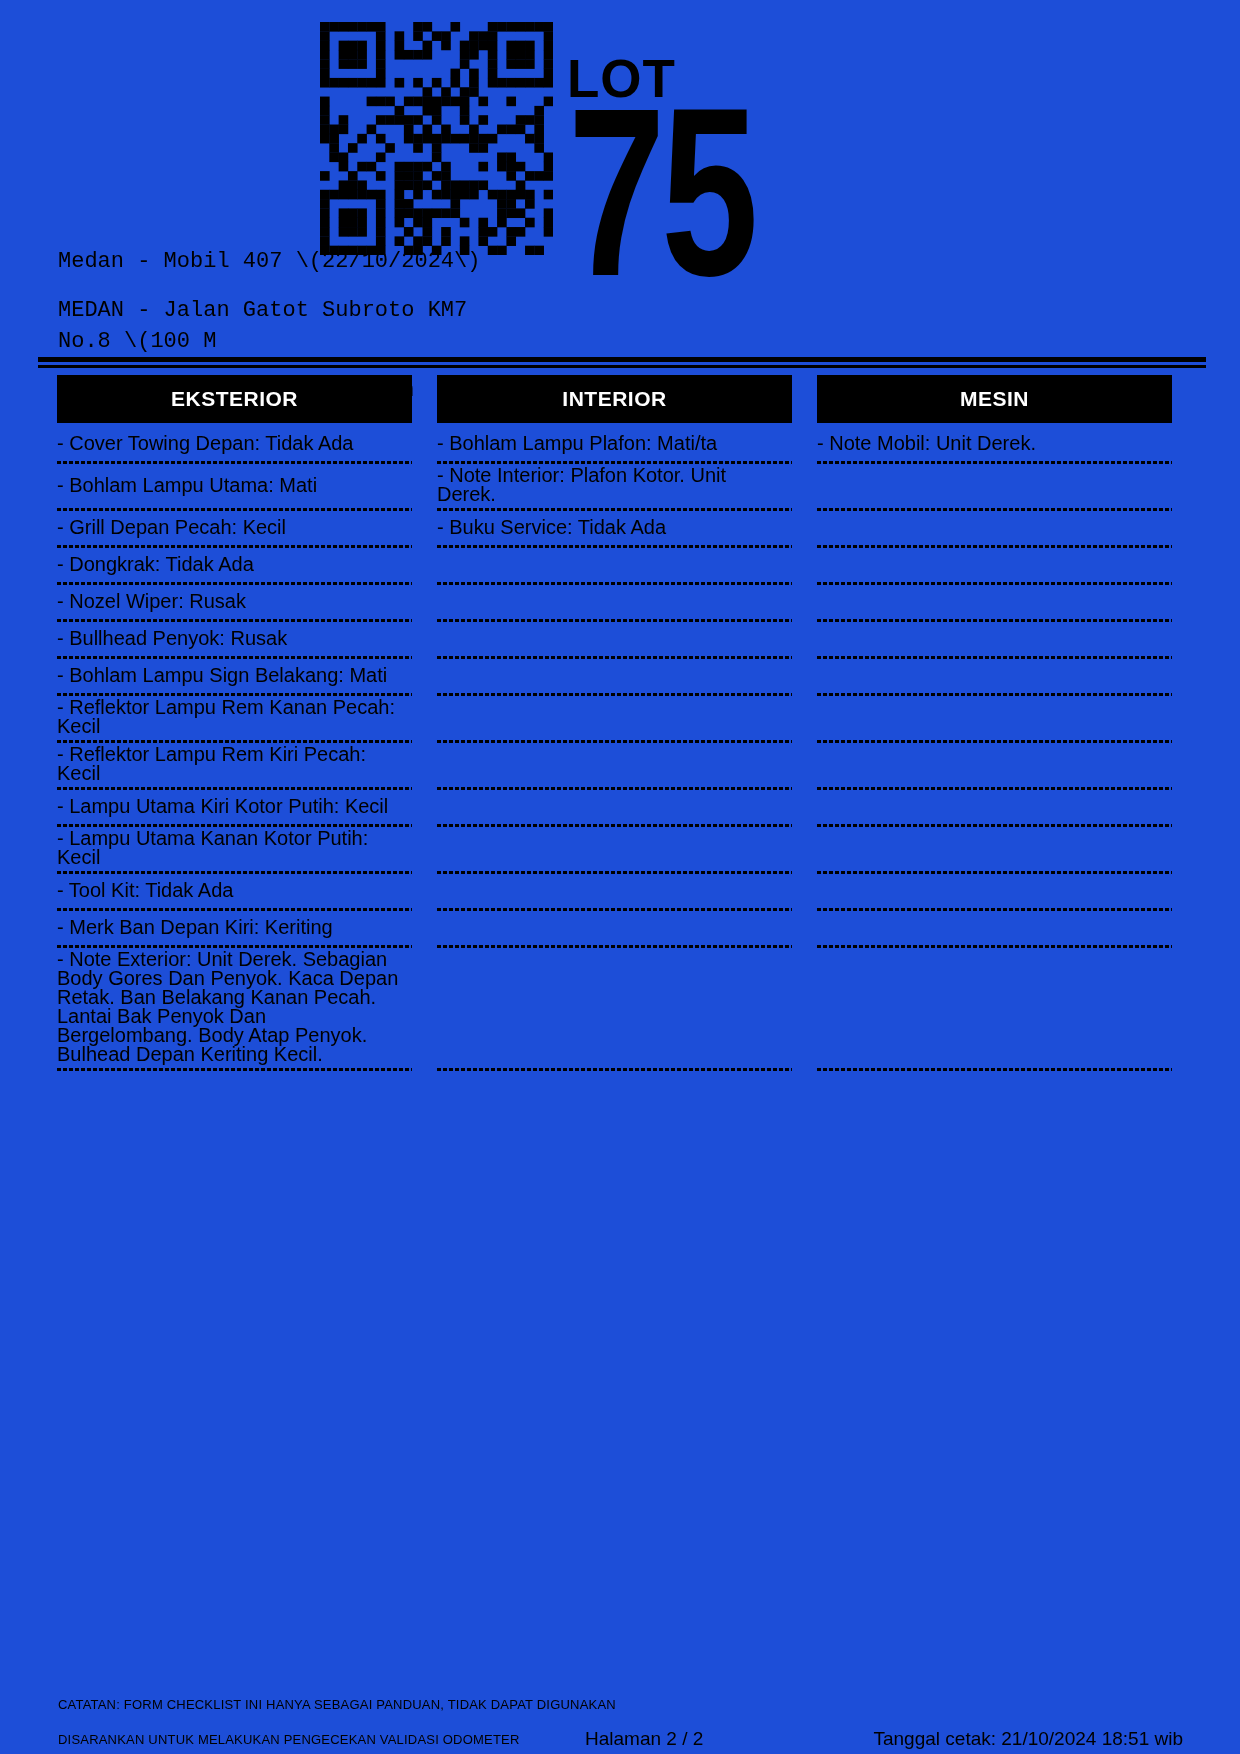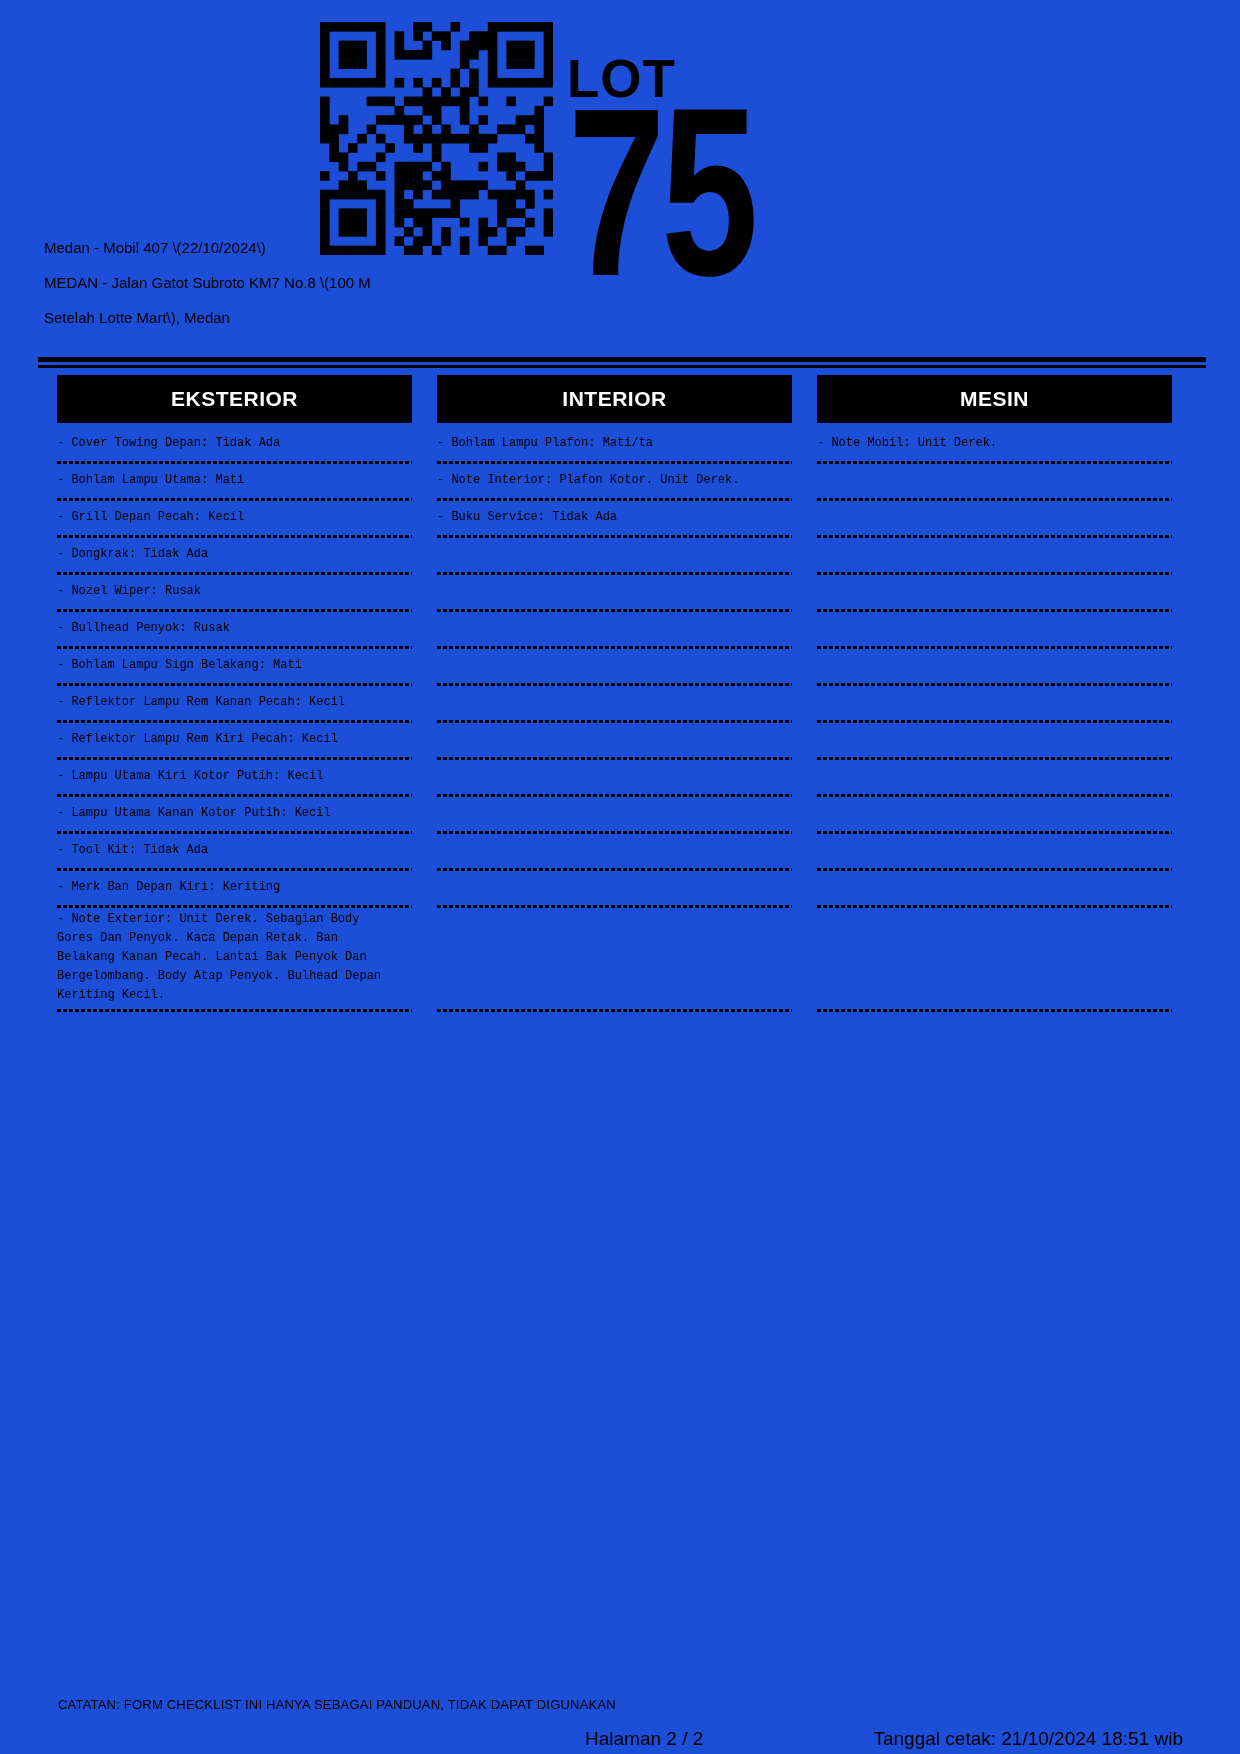--- a/index.html
+++ b/index.html
@@ -17,21 +17,21 @@
     position:absolute;left:567px;top:52px;
     font-size:53px;font-weight:bold;line-height:1;letter-spacing:1px;
   }
   .lot-number{
     position:absolute;left:568px;top:72px;
     font-size:240px;font-weight:bold;line-height:1;
     transform:scaleX(0.73);transform-origin:0 0;
     letter-spacing:-6px;white-space:nowrap;
   }
   .address{position:absolute;left:40px;top:228px;width:480px;}
-  .address p{margin:4px;font-size:15px;line-height:31px;}
+  .address p{margin:18px;font-size:22px;line-height:31px;font-family:Liberation Mono, monospace;}
   
   .divider{
     position:absolute;left:38px;top:357px;width:1168px;height:11px;
     box-sizing:border-box;
     border-top:5px solid #000;border-bottom:3px solid #000;
   }
   
   .columns{position:absolute;left:57px;top:375px;width:1115px;}
   .bars{display:flex;gap:25px;}
   .bar{
@@ -40,21 +40,21 @@
     letter-spacing:0.5px;
   }
   .grid{
     display:grid;grid-template-columns:355px 355px 355px;column-gap:25px;
     margin-top:4px;
   }
   .cell{
     position:relative;min-height:37px;box-sizing:border-box;
     padding:2px 10px 7px 0;
     display:flex;align-items:center;
-    font-size:12px;line-height:19px;font-family:Liberation Mono, monospace;
+    font-size:20px;line-height:19px;
   }
   .cell::after{
     content:"";position:absolute;left:0;right:0;bottom:0;height:3px;
     background:repeating-linear-gradient(90deg,#000 0 4px,transparent 4px 6px);
   }
   
   .catatan{position:absolute;left:40px;top:1678px;width:620px;}
   .catatan p{margin:18px;font-size:13px;line-height:17px;letter-spacing:0.2px;}
   .catatan p.gap{margin-top:4px;}
   .halaman{position:absolute;left:585px;top:1728px;font-size:19px;}
@@ -517,18 +517,19 @@
           <span></span>
         </div>
         <div class="cell">
           <span></span>
         </div>
       </div>
   </div>
 
   <div class="catatan">
     <p>CATATAN: FORM CHECKLIST INI HANYA SEBAGAI PANDUAN, TIDAK DAPAT DIGUNAKAN</p>
+    <p class="gap">DISARANKAN UNTUK MELAKUKAN PENGECEKAN VALIDASI ODOMETER</p>
   </div>
 
   <div class="halaman">Halaman 2 / 2</div>
   <div class="tanggal">Tanggal cetak: 21/10/2024 18:51 wib</div>
 
 </div>
 
 </body></html>

